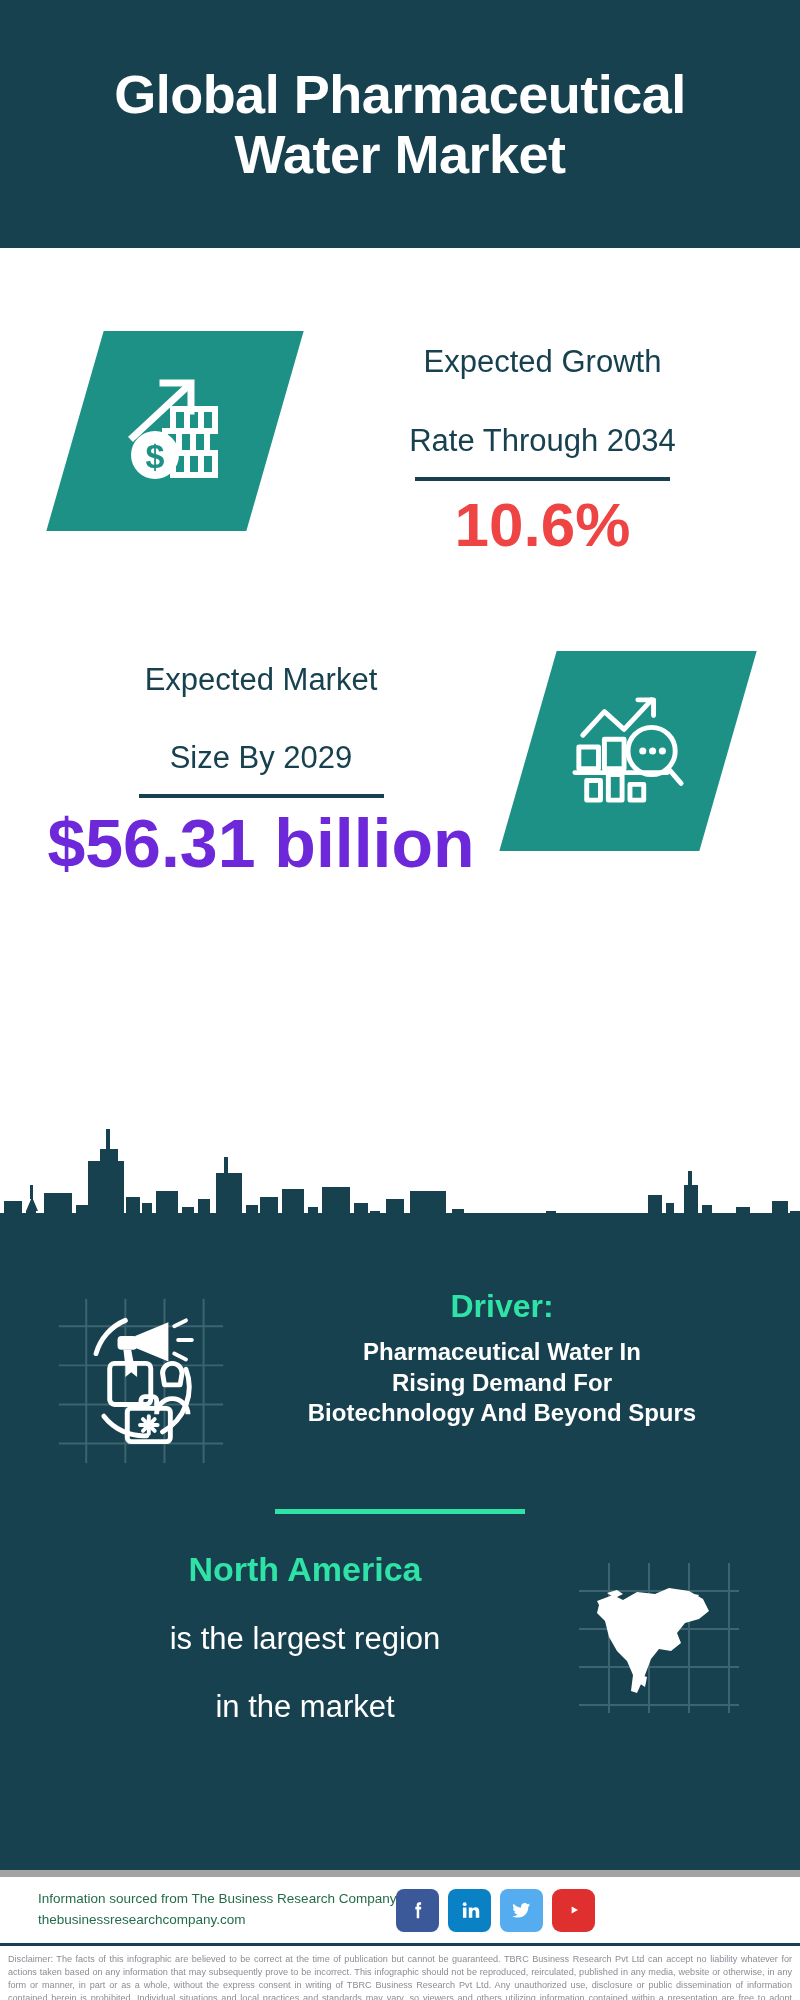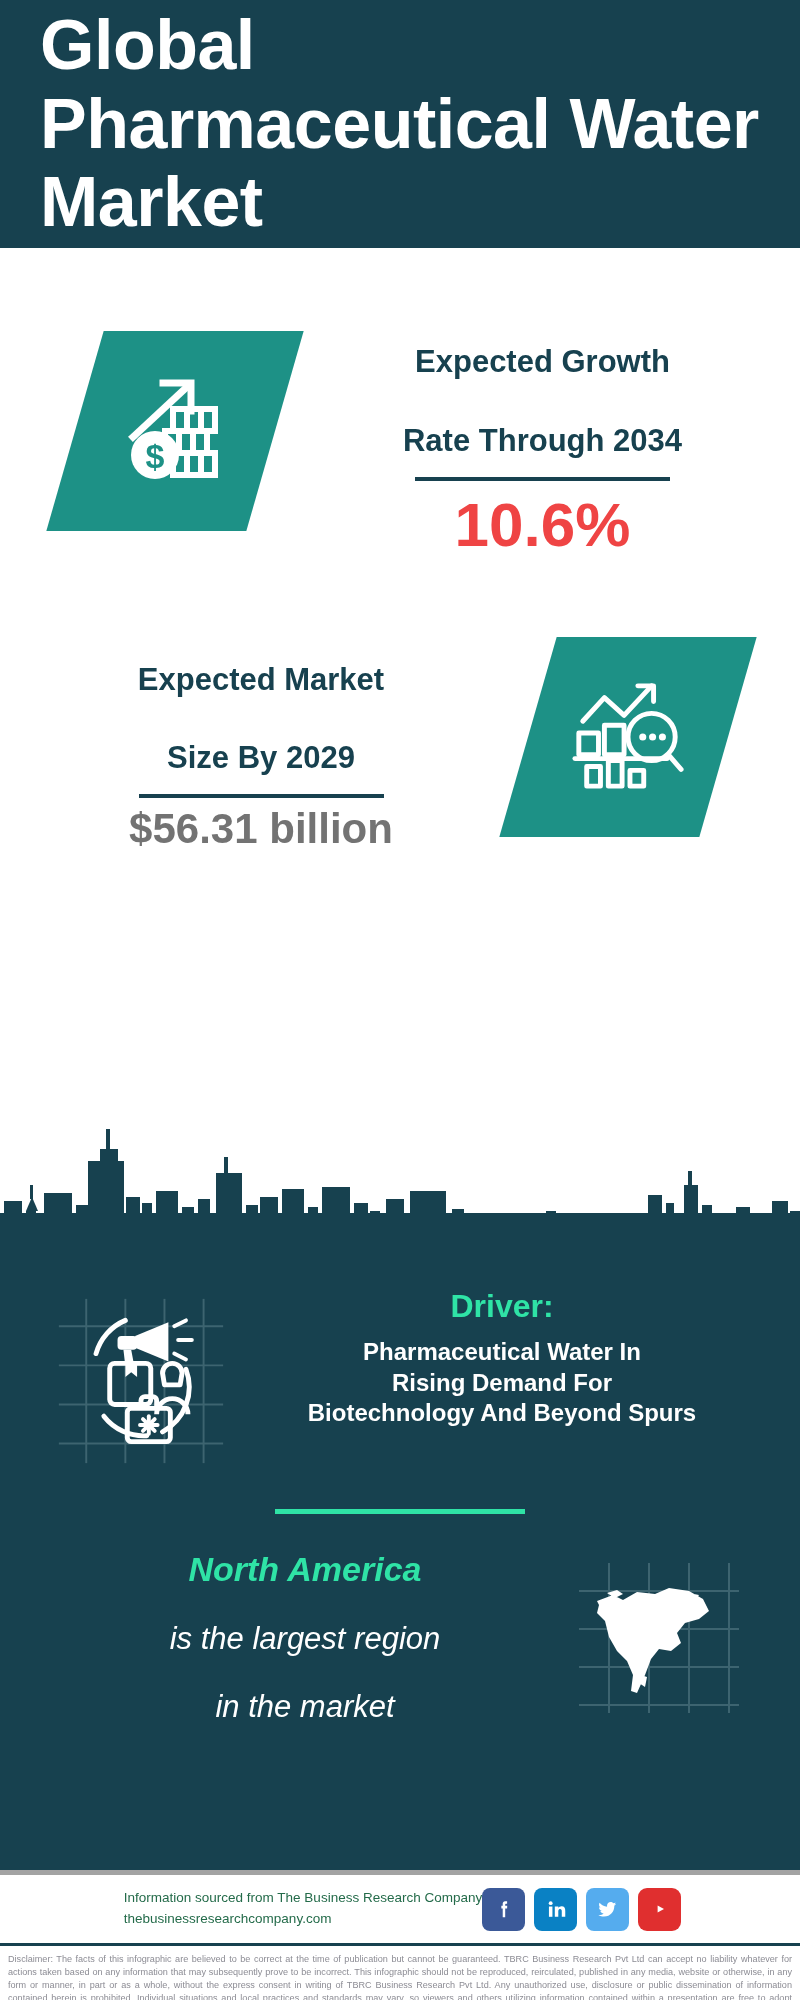--- a/index.html
+++ b/index.html
@@ -15,92 +15,92 @@
 
   
   .header {
     background:#17414f;
     height:248px;
     display:flex; align-items:center; justify-content:center;
     padding:0 40px;
   }
   .header h1 {
     color:#ffffff;
-    font-size:70px;
+    font-size:54px;
     line-height:1.12;
     font-weight:bold;
-    text-align:left;
+    text-align:center;
     letter-spacing:-0.5px;
   }
 
   
   .white-zone { position:relative; background:#fff; height:995px; }
 
   
   .stat-row { display:flex; align-items:center; }
   .stat-row-1 { padding:55px 0 0 0; }
   .para-left {
     width:200px; height:200px; margin-left:75px;
     background:#1d9186;
     transform:skewX(-16deg);
     display:flex; align-items:center; justify-content:center;
     flex:0 0 auto;
   }
   .para-left .glyph, .para-right .glyph { transform:skewX(16deg); }
   .para-right .glyph { transform:skewX(16deg); }
   .stat-text-right { flex:1; text-align:center; padding-left:10px; }
   .stat-label {
-    color:#17414f; font-size:31px; font-weight:bold; line-height:1.25;margin-top:40px;
+    color:#17414f; font-size:31px; font-weight:normal; line-height:1.25;margin-top:40px;
   }
   .rule-dark {
     width:255px; height:4px; background:#17414f; margin:16px auto 10px auto;
   }
   .stat-value {
     color:#ef4444; font-size:62px; font-weight:bold; line-height:1.1;
   }
 
   
   .stat-row-2 { padding:62px 0 0 0; }
   .stat-text-left { flex:1; text-align:center; padding-right:6px; }
   .para-right {
     width:200px; height:200px; margin-right:72px;
     background:#1d9186;
     transform:skewX(-16deg);
     display:flex; align-items:center; justify-content:center;
     flex:0 0 auto;
   }
   .rule-dark-2 { width:245px; height:4px; background:#17414f; margin:16px auto 8px auto; }
-  .stat-value-2 { color:#737373; font-size:42px; font-weight:bold; line-height:1.1; }
+  .stat-value-2 { color:#6d28d9; font-size:68px; font-weight:bold; line-height:1.1; }
 
   
   .skyline { position:absolute; left:0; bottom:0; width:800px; height:150px; }
 
   
   .dark-zone { background:#17414f; height:627px; position:relative; padding-top:24px; }
 
   .driver-row { display:flex; align-items:flex-start; padding:20px 46px 0 46px;gap:20px; }
   .driver-icon-wrap { width:190px; flex:0 0 auto; display:flex; justify-content:center; padding-top:6px; }
   .driver-text { flex:1; text-align:center; padding:0 6px 0 0; }
   .driver-title { color:#2fe3a6; font-size:32px; font-weight:bold; line-height:1.2; margin-bottom:12px; }
   .driver-body { color:#ffffff; font-size:24px; font-weight:bold; line-height:1.27; }
 
   .mint-rule { width:250px; height:5px; background:#2fe3a6; margin:40px auto 0 auto; }
 
-  .region-row { display:flex; align-items:center; padding:34px 46px 0 46px;font-style:italic; }
+  .region-row { display:flex; align-items:center; padding:34px 46px 0 46px; }
   .region-text { flex:1; text-align:center; }
   .region-title { color:#2fe3a6; font-size:34px; font-weight:bold; line-height:1.25; }
   .region-sub { color:#ffffff; font-size:31px; font-weight:normal; line-height:1.3;margin-top:28px; }
   .region-icon-wrap { width:190px; flex:0 0 auto; display:flex; justify-content:center; }
 
   
   .footer-bar {
     background:#ffffff; height:73px;
-    display:flex; align-items:center; justify-content:center;
+    display:flex; align-items:center; justify-content:flex-start;
     padding:0 33px 0 38px;
-    border-top:5px solid #a3a3a3;
+    border-top:7px solid #a3a3a3;
   }
   .source-text { color:#246b4a; font-size:13.5px; line-height:1.55; }
   .socials { display:flex; align-items:center; gap:9px; }
   .soc {
     width:43px; height:43px; border-radius:8px;
     display:flex; align-items:center; justify-content:center;
     color:#fff; font-weight:bold;
   }
   .soc-fb { background:#3b5998; }
   .soc-li { background:#0a81c4; }

